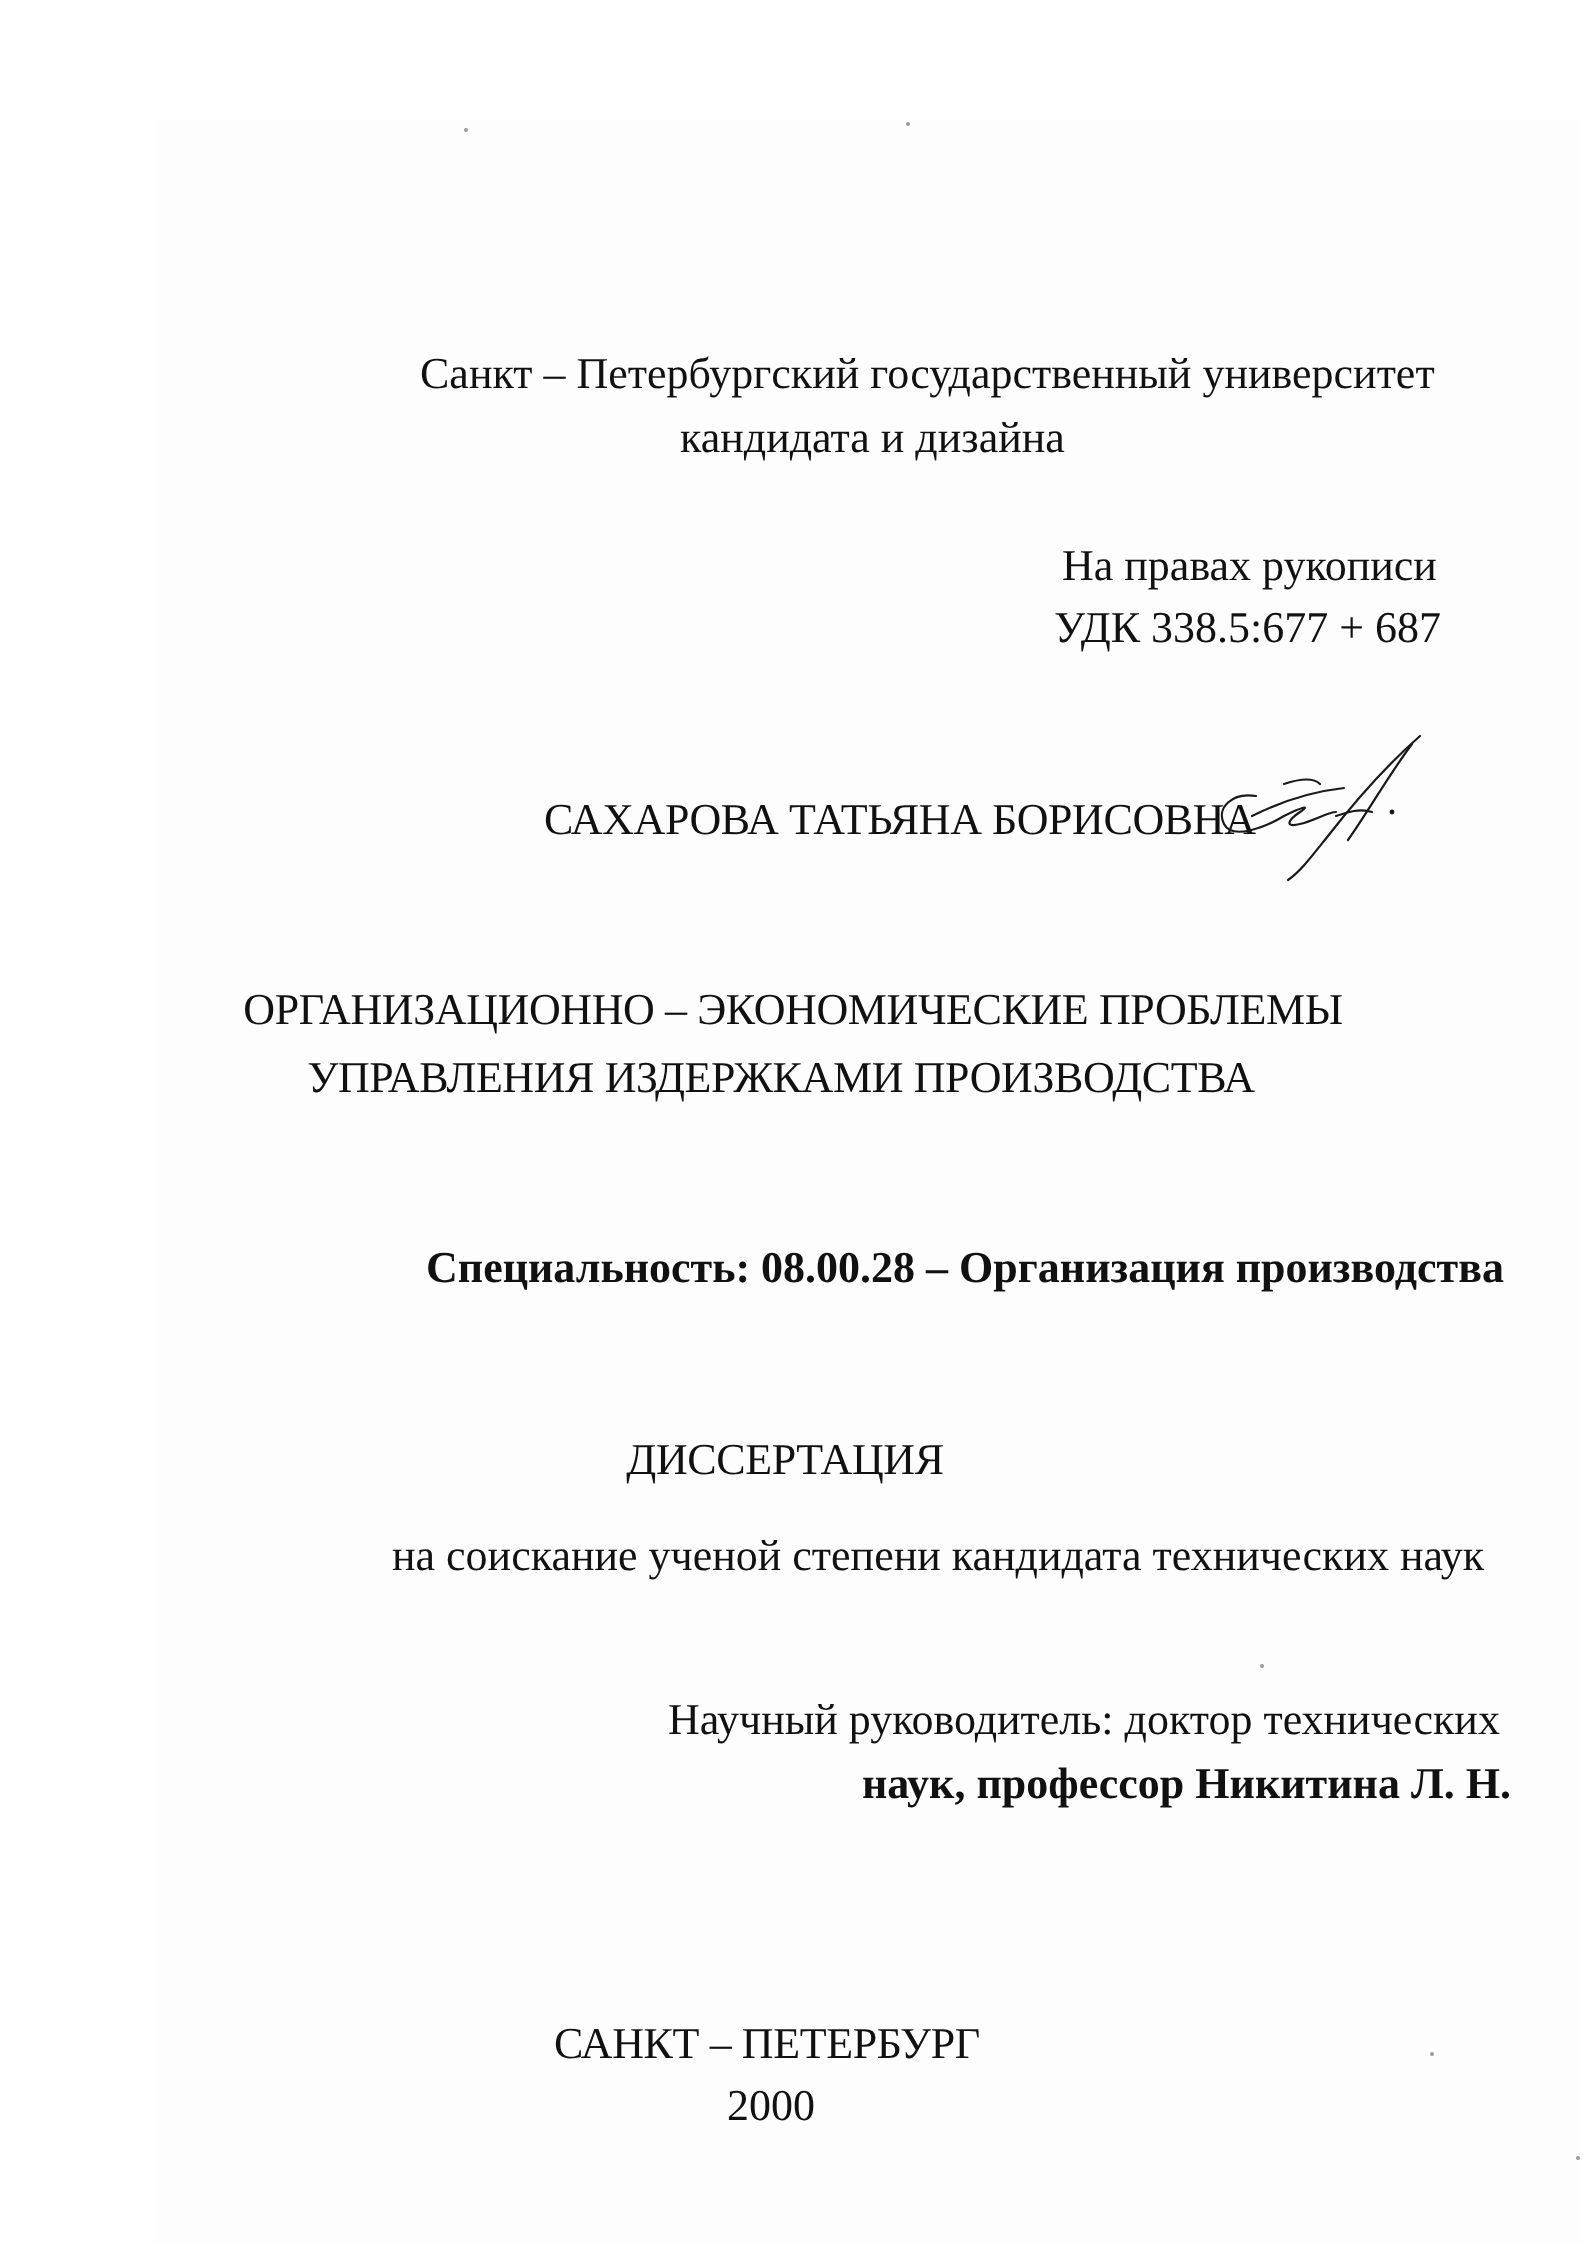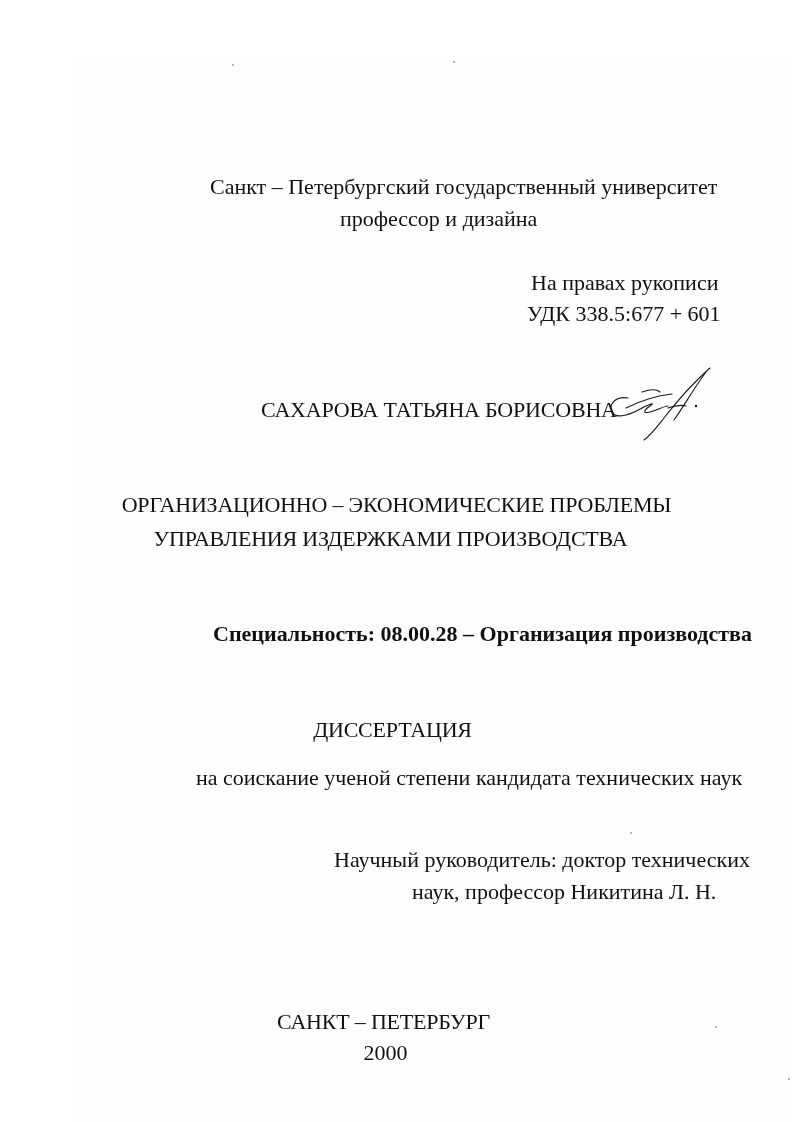--- a/index.html
+++ b/index.html
@@ -50,26 +50,26 @@
       background: #9a9a9a;
       border-radius: 1px;
     }
   </style>
 </head>
 <body>
 
 <div class="scan-page"></div>
 
 <div class="line" style="left:210px; top:177px;">Санкт – Петербургский  государственный университет</div>
-<div class="line" style="left:340px; top:209px;">профессор и дизайна</div>
+<div class="line" style="left:340px; top:209px;">кандидата и дизайна</div>
 
 <div class="line" style="left:531px; top:273px;text-align:center;">На правах рукописи</div>
-<div class="line" style="left:527px; top:304px;">УДК 338.5:677 + 601</div>
+<div class="line" style="left:527px; top:304px;">УДК 338.5:677 + 687</div>
 
-<div class="line caps" style="left:261px; top:400px;">САХАРОВА ТАТЬЯНА БОРИСОВНА</div>
+<div class="line caps" style="left:272px; top:400px;">САХАРОВА ТАТЬЯНА БОРИСОВНА</div>
 
 <svg class="signature" viewBox="0 0 130 80" xmlns="http://www.w3.org/2000/svg">
   <g fill="none" stroke="#1a1a1a" stroke-width="1.1" stroke-linecap="round">
     <path d="M30 36 C 18 34, 10 42, 14 50 C 18 58, 34 52, 44 46 C 52 42, 58 40, 52 44 C 46 48, 44 52, 52 50 C 60 48, 66 44, 70 44"></path>
     <path d="M28 46 C 40 40, 56 34, 74 32"></path>
     <path d="M44 30 C 50 28, 58 26, 62 30"></path>
     <path d="M112 6 C 96 20, 80 38, 66 56 C 58 66, 52 74, 46 78"></path>
     <path d="M108 10 C 96 26, 86 44, 76 58"></path>
     <path d="M70 46 C 76 44, 82 42, 88 44"></path>
   </g>
@@ -78,21 +78,21 @@
 
 <div class="line center caps" style="top:495px;">ОРГАНИЗАЦИОННО – ЭКОНОМИЧЕСКИЕ ПРОБЛЕМЫ</div>
 <div class="line center caps" style="top:529px; left:-6px;">УПРАВЛЕНИЯ ИЗДЕРЖКАМИ ПРОИЗВОДСТВА</div>
 
 <div class="line" style="left:213px; top:624px;font-weight:bold;">Специальность: 08.00.28 – Организация производства</div>
 
 <div class="line center caps" style="top:720px; left:-4px;">ДИССЕРТАЦИЯ</div>
 <div class="line" style="left:196px; top:768px;">на соискание ученой степени кандидата технических наук</div>
 
 <div class="line" style="left:334px; top:850px;">Научный руководитель: доктор технических</div>
-<div class="line" style="left:412px; top:882px;">наук, профессор Никитина Л. Н.</div>
+<div class="line" style="left:431px; top:882px;font-weight:bold;">наук, профессор Никитина Л. Н.</div>
 
 <div class="line center caps" style="top:1012px; left:-13px;">САНКТ – ПЕТЕРБУРГ</div>
 <div class="line center" style="top:1043px; left:-11px;">2000</div>
 
 <span class="speck" style="left:232px; top:64px;"></span>
 <span class="speck" style="left:453px; top:61px;"></span>
 <span class="speck" style="left:630px; top:832px;"></span>
 <span class="speck" style="left:715px; top:1026px;"></span>
 <span class="speck" style="left:788px; top:1078px;"></span>
 

